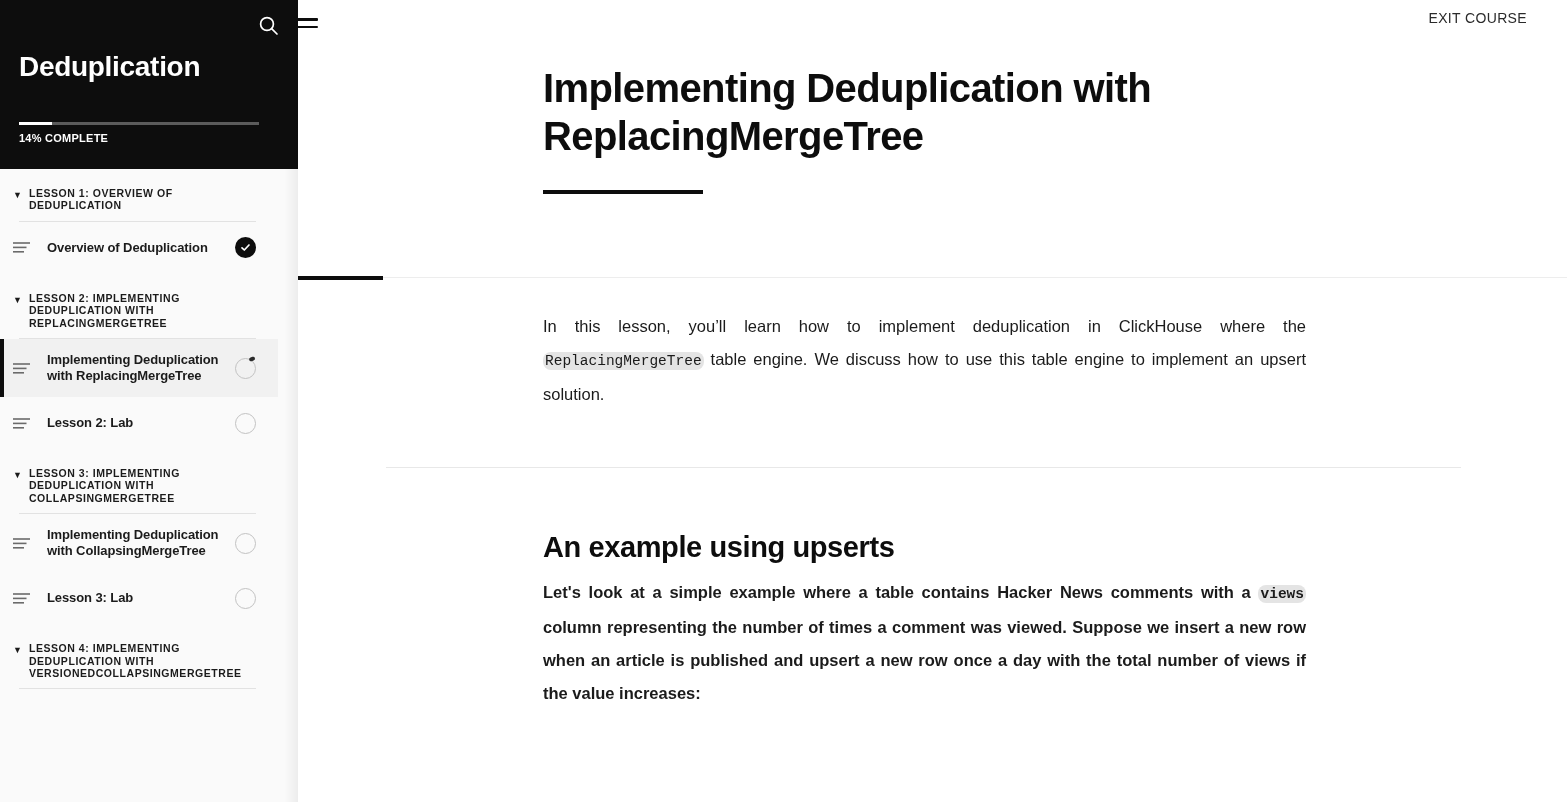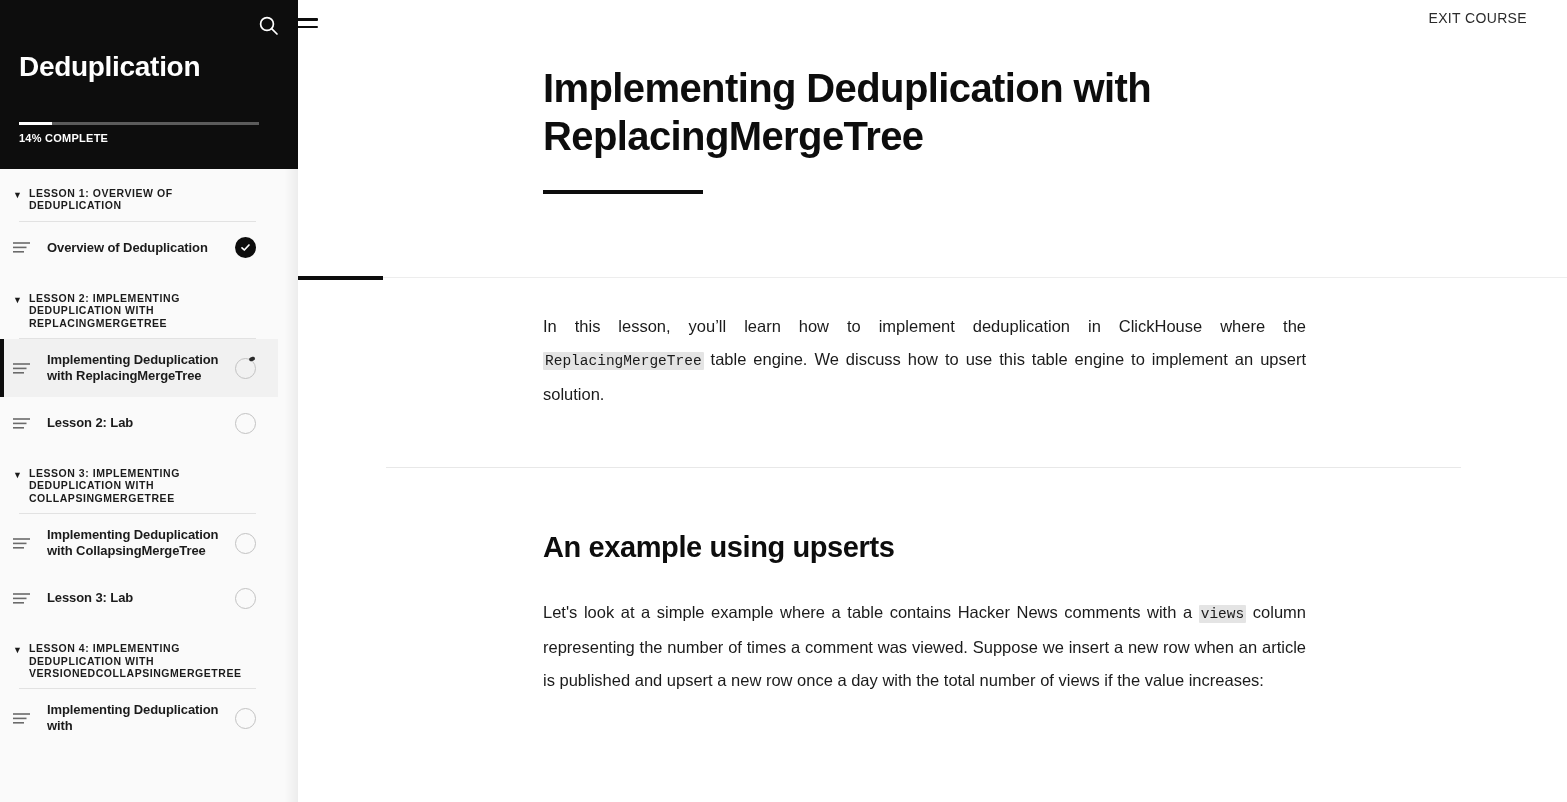--- a/index.html
+++ b/index.html
@@ -273,41 +273,41 @@
     color: #1b1b1b;
     text-align: justify;
   }
   .para.p1 { padding-top: 33px; }
 
   code.inline {
     font-family: "Liberation Mono", "DejaVu Sans Mono", monospace;
     font-size: 14.5px;
     background: #e4e4e4;
     padding: 1px 2px;
-    border-radius: 1px;
+    border-radius: 8px;
     white-space: nowrap;
   }
 
   .section-divider {
     margin: 56px 0 0 108px;
     width: 1075px;
     height: 1px;
     background: #e8e8e8;
   }
 
   .section-h2 {
     width: 763px;
     margin: 62px 0 0 265px;
     font-size: 29px;
     font-weight: 700;
     letter-spacing: -0.4px;
     color: #0d0d0d;
     line-height: 34px;
   }
-  .section-h2 + .para { margin-top: 32px; }
+  .section-h2 + .para { margin-top: 12px; font-weight: bold; }
 </style>
 </head>
 <body>
 
 <div id="app">
 
   <aside id="sidebar">
 
     <div class="sidebar-head">
 
@@ -420,33 +420,20 @@
             <div class="status-empty"></div>
           </span>
         </div>
         <div class="lesson-group-head">
           <div class="lgh-inner">
             <span class="caret">▼</span>
             <span class="lgh-text">LESSON 4: IMPLEMENTING DEDUPLICATION WITH VERSIONEDCOLLAPSINGMERGETREE</span>
           </div>
         </div>
         <div class="lgh-rule"></div>
-        <div class="lesson-item">
-          <span class="li-icon">
-            <svg width="17" height="13" viewBox="0 0 17 13">
-              <rect x="0" y="1.2" width="17" height="1.6" fill="#6b6b6b"></rect>
-              <rect x="0" y="5.6" width="13.5" height="1.6" fill="#6b6b6b"></rect>
-              <rect x="0" y="10" width="11" height="1.6" fill="#6b6b6b"></rect>
-            </svg>
-          </span>
-          <span class="li-label">Implementing Deduplication with</span>
-          <span class="li-status">
-            <div class="status-empty"></div>
-          </span>
-        </div>
       </div>
 
   </aside>
 
   <section id="main">
 
     <div class="topbar">
       <div class="hamburger">
         <span></span>
         <span></span>

